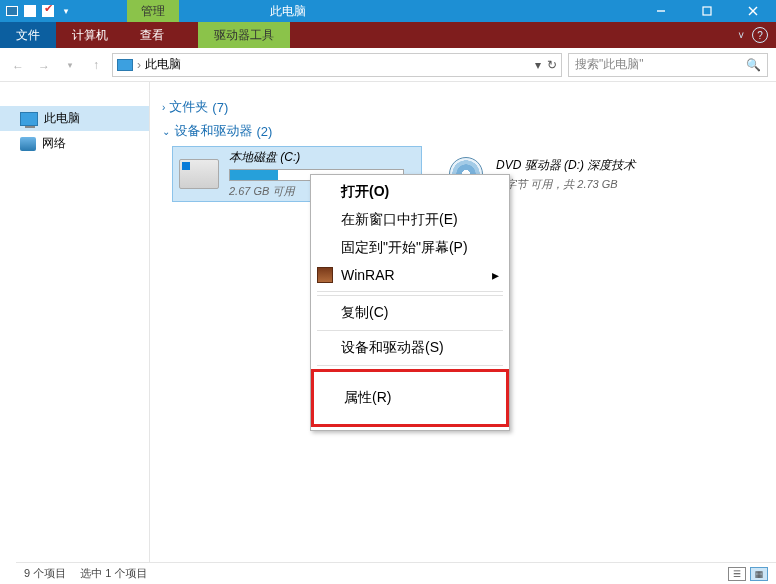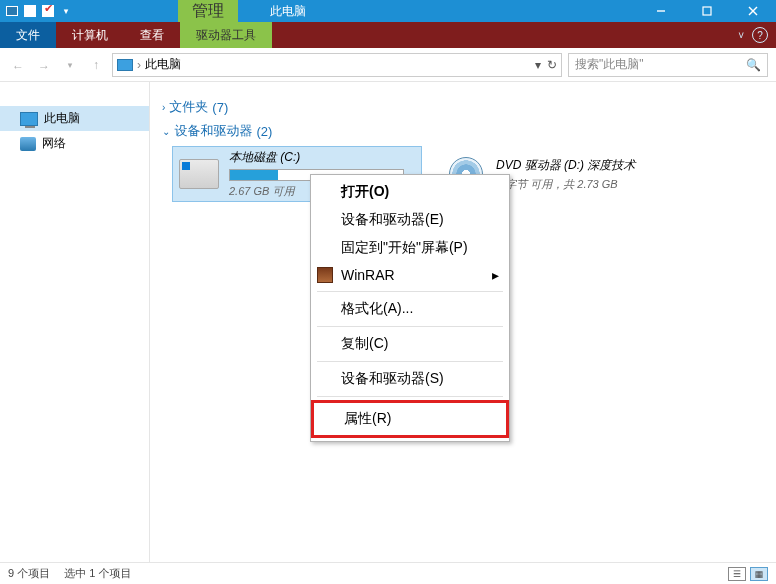--- a/index.html
+++ b/index.html
@@ -2,31 +2,31 @@
 <html><head>
 <meta charset="utf-8">
 <style>
   * { box-sizing: border-box; margin: 0; padding: 0; font-family: "Segoe UI", "Microsoft YaHei", sans-serif; }
   body { width: 776px; height: 584px; overflow: hidden; background: #fff; position: relative; }
 
   
   .titlebar { height: 22px; background: #1d8fd4; display: flex; align-items: center; color: #fff; font-size: 12px; }
   .titlebar .sys-icons { display: flex; gap: 2px; padding: 0 4px; align-items: center; }
   .sys-icon { width: 16px; height: 16px; display: flex; align-items: center; justify-content: center; }
-  .ribbon-tab-up { background: #8bc34a; color: #333; height: 22px; padding: 0 14px; font-size: 16px; display: flex; align-items: center; margin-left: 100px; }
+  .ribbon-tab-up { background: #8bc34a; color: #333; height: 22px; padding: 0 14px; font-size: 12px; display: flex; align-items: center; margin-left: 49px; }
   .titlebar .title-text { margin-left: auto; margin-right: auto; position: absolute; left: 270px; }
   .win-controls { margin-left: auto; display: flex; }
   .win-btn { width: 46px; height: 22px; display: flex; align-items: center; justify-content: center; color: #fff; font-size: 11px; }
   .win-btn.close { background: rgba(0,0,0,0); }
 
   
   .ribbon { height: 26px; background: #7f1d1d; display: flex; align-items: stretch; color: #fff; font-size: 12px; }
   .ribbon .tab { padding: 0 16px; display: flex; align-items: center; }
   .ribbon .tab.file { background: #0c5fa0; }
-  .ribbon .tab.tool { background: #8bc34a; color: #333; }
+  .ribbon .tab.tool { background: #8bc34a; color: #333; margin-left: 18px; }
   .ribbon .right { margin-left: auto; display: flex; align-items: center; padding-right: 8px; gap: 8px; color: #cfe8f7; }
   .help-icon { width:16px; height:16px; border:1px solid #cfe8f7; border-radius:50%; font-size:10px; display:flex;align-items:center;justify-content:center; }
 
   
   .navbar { height: 34px; border-bottom: 1px solid #e5e5e5; display: flex; align-items: center; gap: 6px; padding: 0 8px; font-size: 12px; background:#fff; }
   .nav-arrow { width: 20px; height: 20px; display:flex;align-items:center;justify-content:center; color:#b0b0b0; }
   .addr { flex: 1; height: 24px; border: 1px solid #ccc; display: flex; align-items: center; padding: 0 4px; gap: 4px; }
   .addr .pc-icon-sm { width:16px; height:12px; background:#3ca0e0; border:1px solid #2a7ab0; }
   .addr-sep { color:#888; }
   .addr-end { margin-left:auto; display:flex; gap:6px; color:#555; }
@@ -59,24 +59,24 @@
   .drive-sub { color:#666; font-size:11px; }
 
   
   .ctx { position:absolute; left:310px; top:174px; width:200px; background:#fff; border:1px solid #b3b3b3; box-shadow:2px 2px 4px rgba(0,0,0,.25); font-size:14px; padding: 3px 0; z-index: 50; }
   .ctx .item { padding: 5px 10px 5px 30px; position:relative; display:flex; align-items:center; }
   .ctx .item.bold { font-weight:700; }
   .ctx .sep { height:1px; background:#e0e0e0; margin:3px 6px; }
   .ctx .item .sub-arrow { margin-left:auto; }
   .ctx .item .mini-icon { position:absolute; left:6px; width:16px;height:16px; }
   .winrar-ico { background:linear-gradient(#7a3a1a,#b06a3a); border:1px solid #5a2a12; }
-  .highlight-box { border:3px solid #e02020; padding:2px 0; }
-
-  
-  .status { position:absolute; bottom:0; left:0; right:0; height:22px; border-top:1px solid #e5e5e5; background:#fff; display:flex; align-items:center; font-size:11px; padding:0 8px; color:#444; gap:14px; }
+  .highlight-box { border:3px solid #e02020; padding:12px 0; }
+
+  
+  .status { position:absolute; bottom:0; left:16px; right:0; height:22px; border-top:1px solid #e5e5e5; background:#fff; display:flex; align-items:center; font-size:11px; padding:0 8px; color:#444; gap:14px; }
   .status .right-icons { margin-left:auto; display:flex; gap:4px; }
   .view-ico { width:18px;height:14px;border:1px solid #888; display:flex;align-items:center;justify-content:center; font-size:9px; }
   .view-ico.active { background:#cde6f7; border-color:#5aa0d0; }
 </style>
 </head>
 <body>
 
 <div class="titlebar">
   <div class="sys-icons">
     <div class="sys-icon">
@@ -190,29 +190,28 @@
           <span class="drive-name">DVD 驱动器 (D:) 深度技术</span>
           <span class="drive-sub">0 字节 可用，共 2.73 GB</span>
         </div>
       </div>
     </div>
   </div>
 </div>
 
 <div class="ctx">
   <div class="item bold">打开(O)</div>
-  <div class="item">设备和驱动器(E)</div>
+  <div class="item">在新窗口中打开(E)</div>
   <div class="item">固定到"开始"屏幕(P)</div>
   <div class="item">
     <div class="mini-icon winrar-ico"></div>
     <span>WinRAR</span>
     <span class="sub-arrow">▸</span>
   </div>
   <div class="sep"></div>
-  <div class="item">格式化(A)...</div>
   <div class="sep"></div>
   <div class="item">复制(C)</div>
   <div class="sep"></div>
   <div class="item">设备和驱动器(S)</div>
   <div class="sep"></div>
   <div class="highlight-box">
     <div class="item">属性(R)</div>
   </div>
 </div>
 

